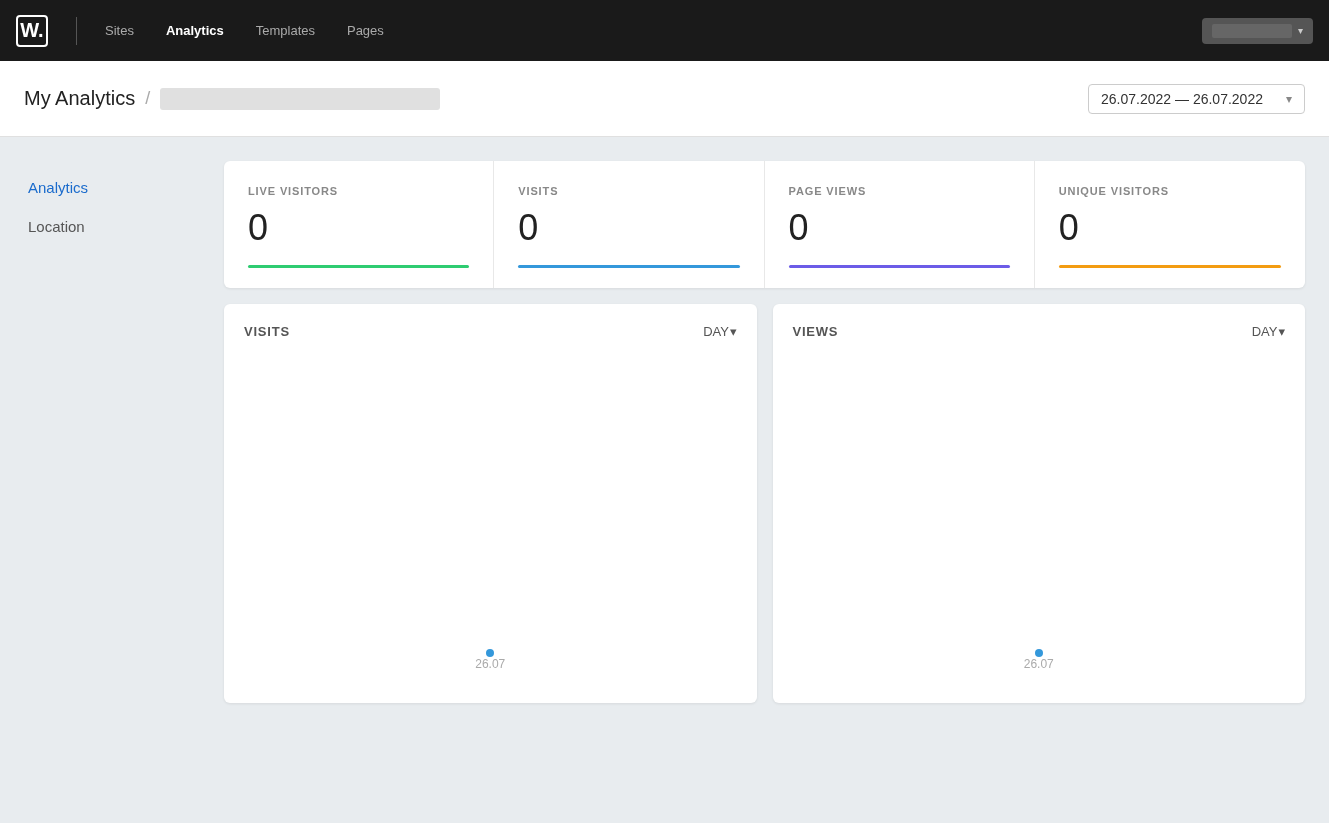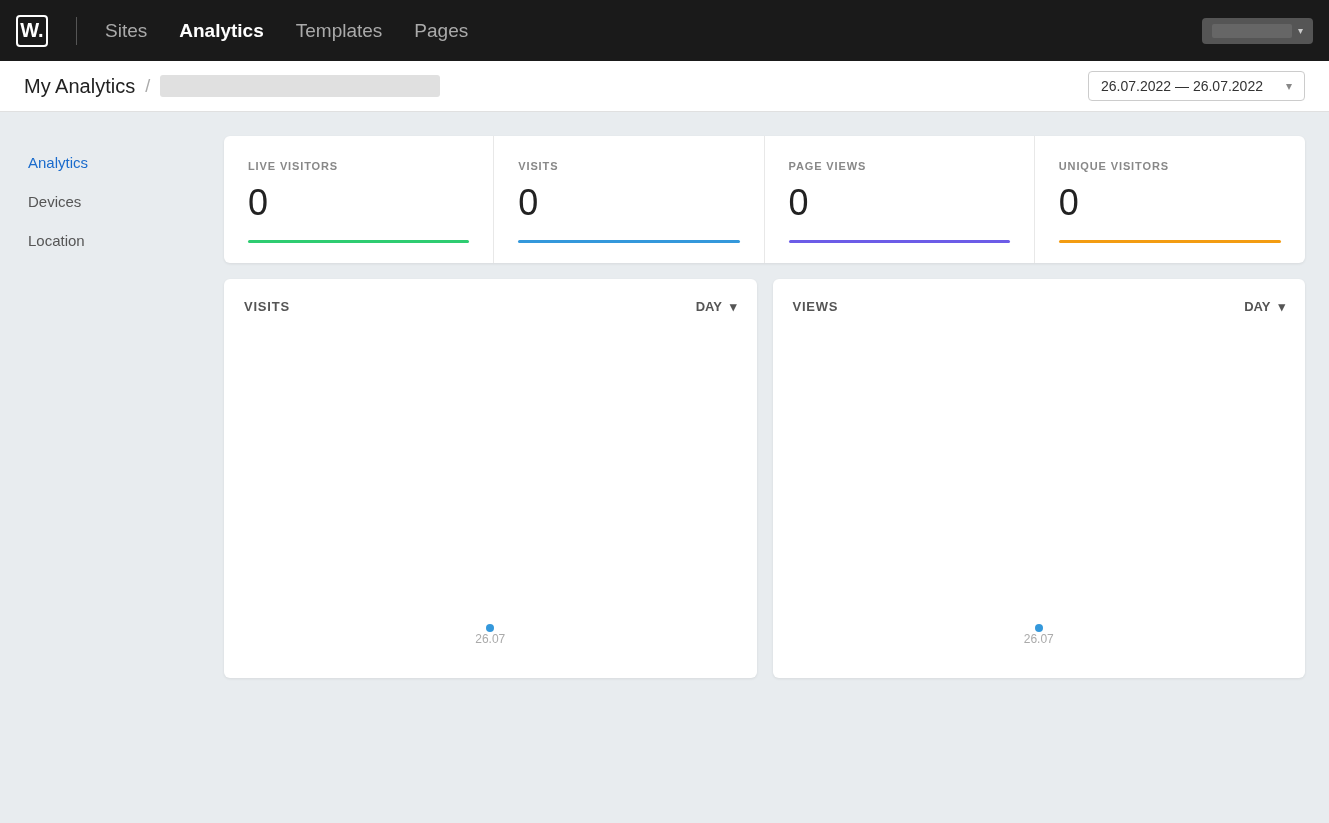--- a/index.html
+++ b/index.html
@@ -29,21 +29,21 @@
     }
     .topnav-divider {
       width: 1px;
       height: 28px;
       background: #555;
       margin: 0 8px;
     }
     .topnav-link {
       color: #aaa;
       text-decoration: none;
-      font-size: 19px;
+      font-size: 13px;
       padding: 8px 12px;
       cursor: pointer;
     }
     .topnav-link.active {
       color: white;
       font-weight: 600;
     }
     .topnav-spacer { flex: 1; }
     .topnav-user-dropdown {
       background: #555;
@@ -55,21 +55,21 @@
       align-items: center;
       gap: 6px;
       cursor: pointer;
       font-size: 14px;
     }
     .topnav-user-dropdown .chevron { font-size: 10px; }
 
     
     .header-bar {
       background: white;
-      height: 51px;
+      height: 76px;
       display: flex;
       align-items: center;
       padding: 0 24px;
       border-bottom: 1px solid #e0e0e0;
     }
     .breadcrumb {
       display: flex;
       align-items: center;
       gap: 10px;
       flex: 1;
@@ -203,27 +203,27 @@
     .chart-title {
       font-size: 13px;
       font-weight: 600;
       letter-spacing: 0.06em;
       color: #555;
       text-transform: uppercase;
     }
     .chart-period-select {
       display: flex;
       align-items: flex-start;
-      gap: 8px;
+      gap: 1px;
       font-size: 13px;
       color: #555;
       cursor: pointer;
       border: none;
       background: none;
-      font-weight: 700;
+      font-weight: 400;
     }
     .chart-area {
       flex: 1;
       min-height: 340px;
       position: relative;
       display: flex;
       flex-direction: column;
       justify-content: flex-end;
       align-items: center;
     }
@@ -272,21 +272,20 @@
   <button class="date-range-picker">
     <span>26.07.2022 — 26.07.2022</span>
     <span class="chevron">▾</span>
   </button>
 </div>
 
 <div class="main-content">
 
   <nav class="sidebar">
     <a class="sidebar-item active">Analytics</a>
-    <a class="sidebar-item">Devices</a>
     <a class="sidebar-item">Location</a>
   </nav>
 
   <div class="content-area">
 
     <div class="stats-row">
       <div class="stat-card">
         <div class="stat-label">LIVE VISITORS</div>
         <div class="stat-value">0</div>
         <div class="stat-line green"></div>

